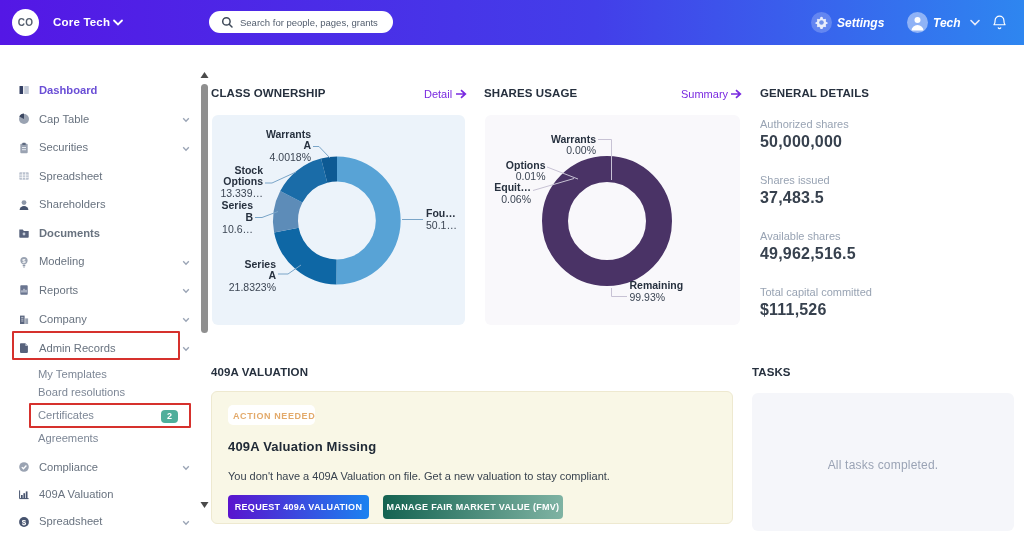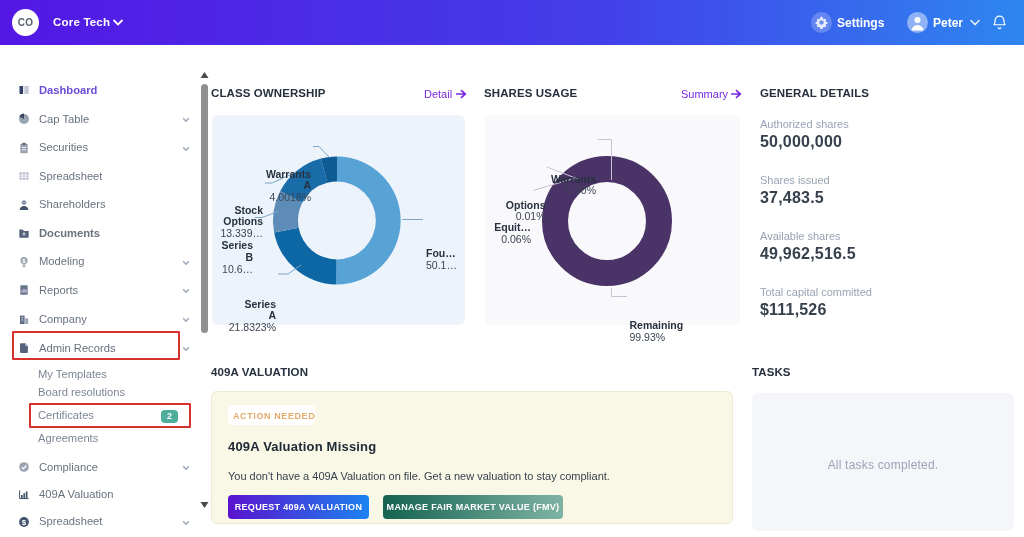--- a/index.html
+++ b/index.html
@@ -10,67 +10,74 @@
   .topbar { position:absolute; left:0; top:0; width:1024px; height:45px;
     background:linear-gradient(90deg,#5417e5 0%,#433ee9 58%,#2e86f0 100%);text-align:center; }
   .co { position:absolute; left:12px; top:9px; width:27px; height:27px; border-radius:50%;
     background:#fff; color:#555f6e; font-weight:bold; font-size:10px; display:flex;
     align-items:center; justify-content:center; letter-spacing:.3px; }
   .brand { position:absolute; left:53px; top:15.5px; color:#fff; font-weight:bold;
     font-size:11.5px; letter-spacing:.2px; }
   .search { position:absolute; left:209px; top:11px; width:184px; height:22px;
     background:#fff; border-radius:11px; }
   .search span { position:absolute; left:31px; top:6px; font-size:9.5px; color:#525d6d; }
-  .hright { color:#fff; font-weight:bold; font-size:12px; }
+  .hright { color:#fff; font-weight:bold; font-size:12px;font-style:italic; }
   
   .nav-item { position:absolute; left:39px; font-size:11.2px; color:#68727f; white-space:nowrap; }
   .nav-sub  { position:absolute; left:38px; font-size:11.2px; color:#7d8796; white-space:nowrap; }
   .chev { position:absolute; left:182px; width:8px; height:8px; }
   .icon { position:absolute; left:18px; width:12px; height:12px; }
   .badge2 { position:absolute; left:161px; top:410px; width:17px; height:13px;
     background:#4fae9b; border-radius:4px; color:#fff; font-size:9px; font-weight:bold;
     text-align:center; line-height:13px; }
   .redbox { position:absolute; border:2.4px solid #d6312d; border-radius:1px; }
   
   .sect { position:absolute; font-size:11.5px; font-weight:bold; color:#26303e;
     letter-spacing:.1px; white-space:nowrap; }
   .link { position:absolute; font-size:11px; font-weight:normal; color:#7a2be0; white-space:nowrap; }
   .card { position:absolute; border-radius:6px; }
   .lbl { position:absolute; font-size:10.5px; font-weight:bold; color:#27313f;
-    line-height:11.8px; white-space:nowrap;margin-top:40px; }
+    line-height:11.8px; white-space:nowrap; }
   .pct { font-weight:normal; color:#3c4654; }
   .gd-label { position:absolute; font-size:11px; color:#98a3b3; white-space:nowrap; }
   .gd-value { position:absolute; font-size:16px; font-weight:bold; color:#37414e;
     letter-spacing:.2px; white-space:nowrap; }
   .btn { position:absolute; height:24px; border-radius:4px; color:#fff; font-size:9px;
     font-weight:bold; text-align:center; line-height:24px; letter-spacing:.3px; white-space:nowrap; }
 </style>
 </head>
 <body>
 
 <div class="topbar">
   <div class="co">CO</div>
   <div class="brand">Core Tech</div>
   <svg class="abs" style="left:112px;top:19px" width="12" height="8" viewBox="0 0 12 8">
     <path d="M2 1.5 L6 5.5 L10 1.5" stroke="#fff" stroke-width="1.8" fill="none" stroke-linecap="round"></path>
   </svg>
+  <div class="search">
+    <svg class="abs" style="left:12px;top:5px" width="13" height="13" viewBox="0 0 13 13">
+      <circle cx="5.4" cy="5.4" r="3.7" stroke="#3f4a59" stroke-width="1.5" fill="none"></circle>
+      <path d="M8.2 8.2 L11 11" stroke="#3f4a59" stroke-width="1.5" stroke-linecap="round"></path>
+    </svg>
+    <span>Search for people, pages, grants</span>
+  </div>
 
   <div class="abs" style="left:811px;top:12px;width:21px;height:21px;border-radius:50%;background:rgba(255,255,255,.22)"></div>
   <svg class="abs" style="left:815px;top:16px" width="13" height="13" viewBox="0 0 24 24">
     <path fill="#e9edfb" d="M12 1.5l2.2 1 .5 2.4 1.9 1.1 2.3-.8 1.7 1.8-.9 2.3 1.1 1.9 2.4.6v2.4l-2.4.6-1.1 1.9.9 2.3-1.7 1.8-2.3-.8-1.9 1.1-.5 2.4-2.2 1-2.2-1-.5-2.4-1.9-1.1-2.3.8-1.7-1.8.9-2.3-1.1-1.9-2.4-.6v-2.4l2.4-.6 1.1-1.9-.9-2.3 1.7-1.8 2.3.8 1.9-1.1.5-2.4z"></path>
     <circle cx="12" cy="12" r="4.2" fill="#7091e9"></circle>
   </svg>
   <div class="abs hright" style="left:837px;top:16px">Settings</div>
 
   <div class="abs" style="left:907px;top:12px;width:21px;height:21px;border-radius:50%;background:rgba(255,255,255,.45)"></div>
   <svg class="abs" style="left:907px;top:12px" width="21" height="21" viewBox="0 0 21 21">
     <circle cx="10.5" cy="8" r="3" fill="#fff"></circle>
     <path d="M4.5 18.5 a6,5.4 0 0 1 12,0 z" fill="#fff"></path>
   </svg>
-  <div class="abs hright" style="left:933px;top:16px">Peter</div>
+  <div class="abs hright" style="left:933px;top:16px">Tech</div>
   <svg class="abs" style="left:969px;top:19px" width="12" height="8" viewBox="0 0 12 8">
     <path d="M2 1.5 L6 5.5 L10 1.5" stroke="#e6ebfa" stroke-width="1.6" fill="none" stroke-linecap="round"></path>
   </svg>
   <svg class="abs" style="left:991px;top:14px" width="17" height="17" viewBox="0 0 24 24">
     <path d="M12 3 a6.2 6.2 0 0 1 6.2 6.2 c0 4.4 1.6 6 1.6 6 H4.2 s1.6-1.6 1.6-6 A6.2 6.2 0 0 1 12 3z" fill="none" stroke="#fff" stroke-width="1.7" stroke-linejoin="round"></path>
     <path d="M10.3 19.6 a2 2 0 0 0 3.4 0" fill="none" stroke="#fff" stroke-width="1.7" stroke-linecap="round"></path>
   </svg>
 </div>
 
 <div id="sidebar">

